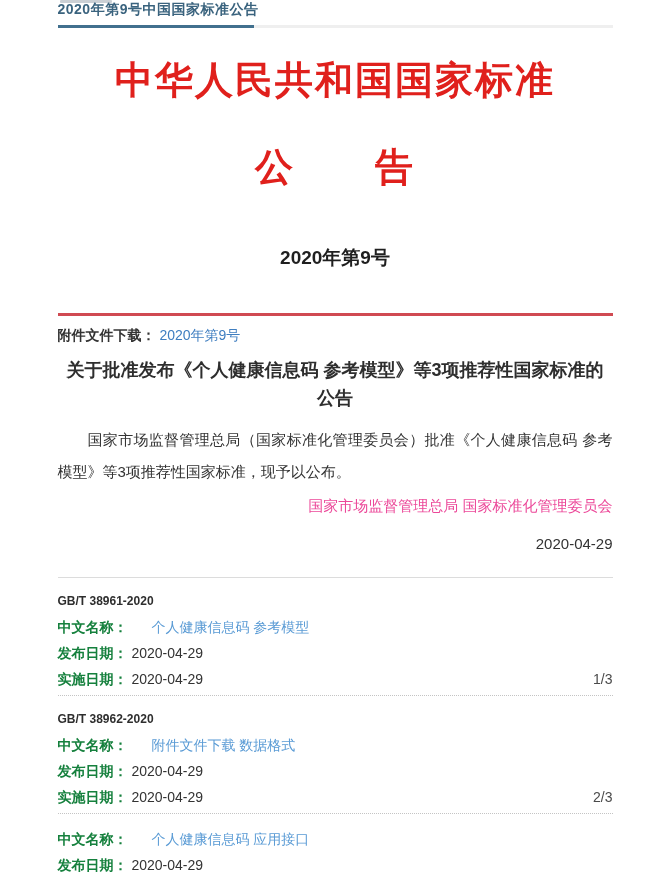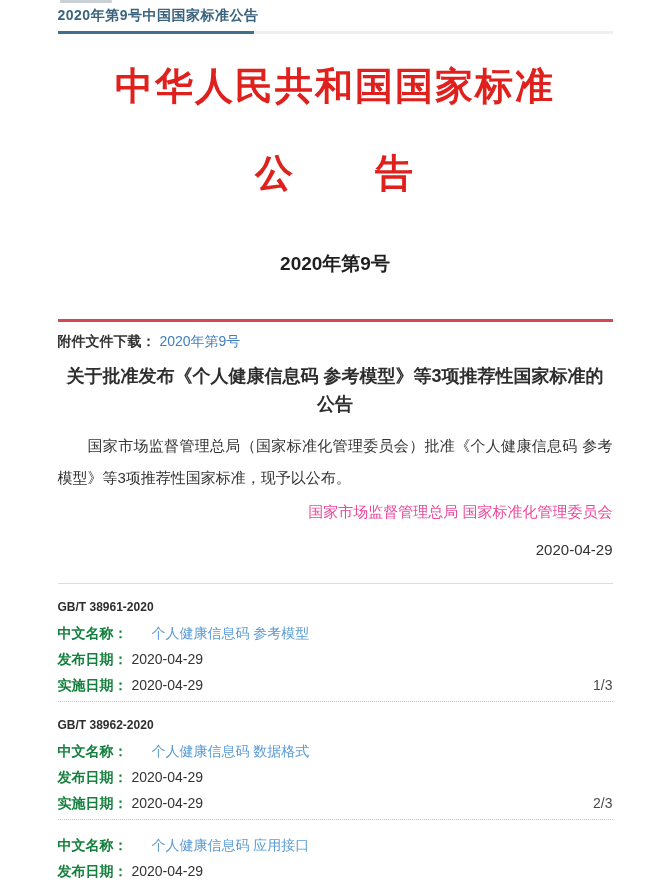--- a/index.html
+++ b/index.html
@@ -22,21 +22,20 @@
   .content{width:555px;margin:0 auto;position:relative;}
 
   
   .clipped-above{
     position:absolute;top:0;left:60px;width:52px;height:3px;
     background:#8b97a1;opacity:.45;border-radius:1px;
   }
 
   
   .tab-title{
-    padding-top:7px;
     font-size:14px;font-weight:600;color:var(--tab-blue);
     letter-spacing:.5px;cursor:pointer;text-decoration:none;display:inline-block;
   }
   .tab-underline-track{
     margin-top:6px;height:3px;background:#efefef;position:relative;
   }
   .tab-underline-active{
     position:absolute;left:0;top:0;height:3px;width:196px;background:var(--tab-underline);
   }
 
@@ -128,21 +127,21 @@
       <span class="std-page">1/3</span>
     </div>
   </div>
   <div class="dotted-divider"></div>
 
   
   <div class="std-block">
     <div class="std-code">GB/T 38962-2020</div>
     <div class="std-row">
       <span class="std-label">中文名称：</span>
-      <a class="std-name">个人健康信息码 数据格式</a>
+      <a class="std-name">附件文件下载 数据格式</a>
     </div>
     <div class="std-row">
       <span class="std-label">发布日期：</span>
       <span class="std-value">2020-04-29</span>
     </div>
     <div class="std-row">
       <span class="std-label">实施日期：</span>
       <span class="std-value">2020-04-29</span>
       <span class="std-page">2/3</span>
     </div>

